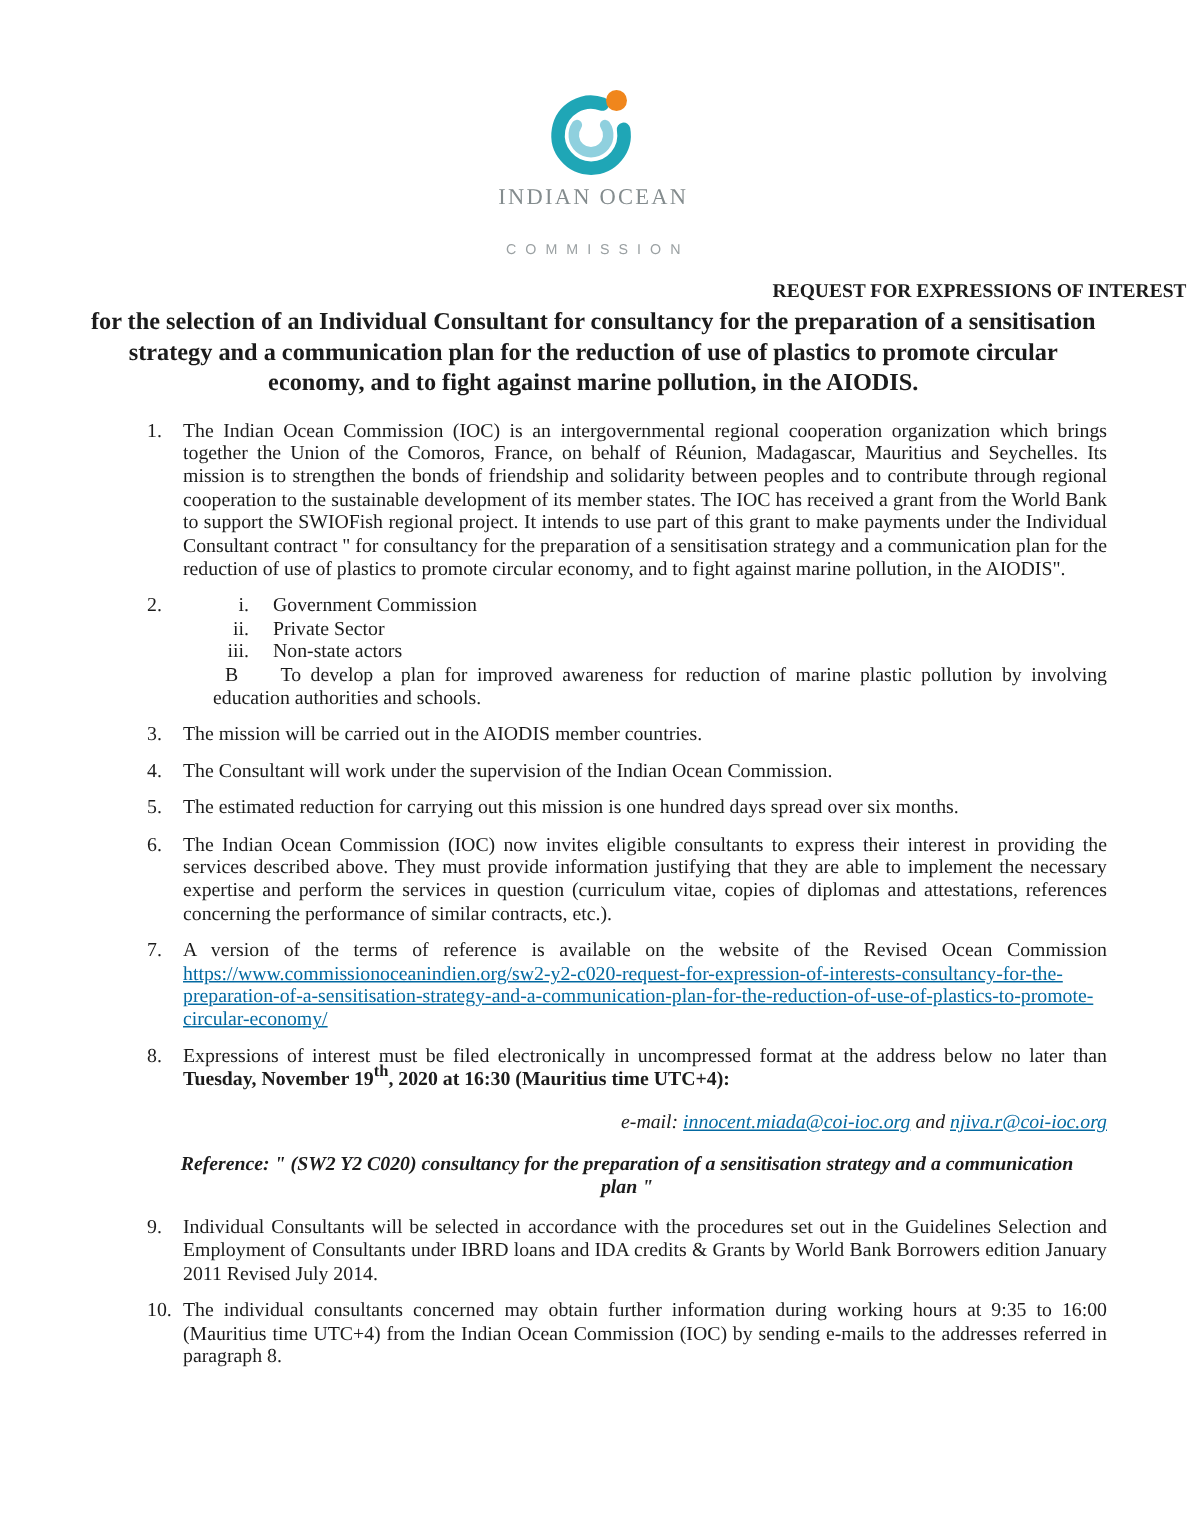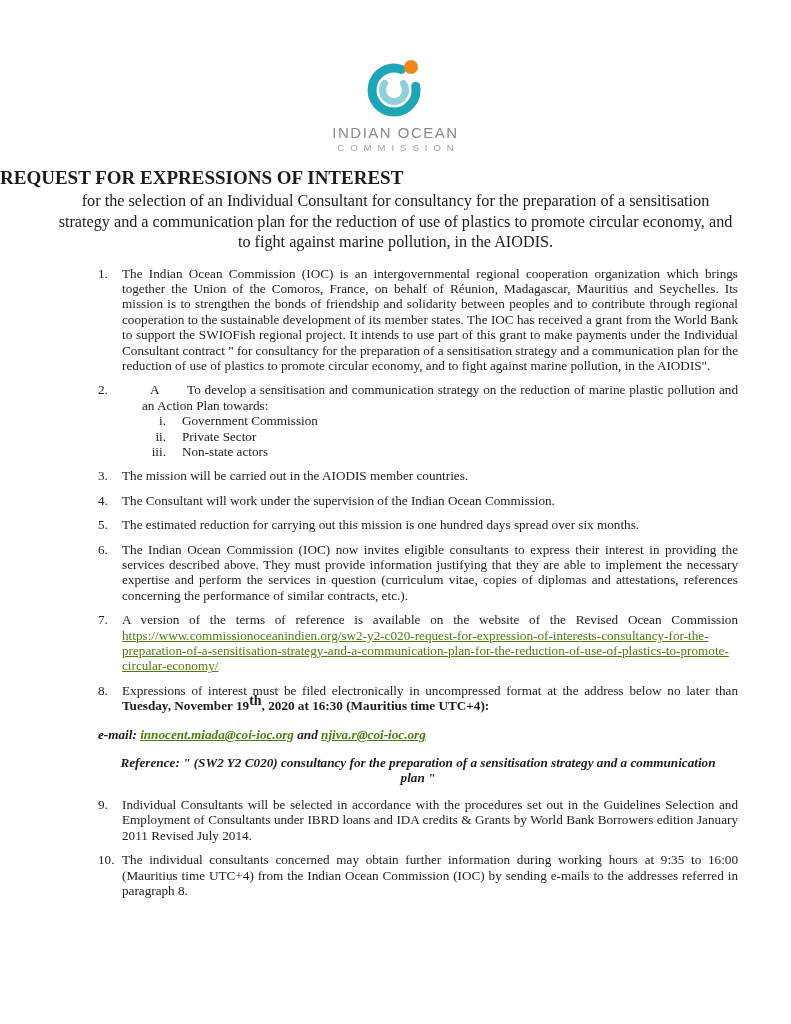--- a/index.html
+++ b/index.html
@@ -7,54 +7,54 @@
   .page {
     width: 791px; height: 1024px; margin: 0 auto; background: #ffffff;
     font-family: "Liberation Serif", "DejaVu Serif", serif;
     color: #1c1c1c; position: relative; overflow: hidden;
   }
 
   
   .logo-block { padding-top: 56px; text-align: center; }
   .logo-mark { display: block; margin: 0 auto; }
   .logo-name {
-    font-family: Liberation Sans, sans-serif; font-size: 15px;
+    font-family: Liberation Serif, serif; font-size: 15px;
     letter-spacing: 1.5px; color: #848c8e; margin-top: 2px;
   }
   .logo-sub {
     font-family: "Liberation Sans", sans-serif; font-size: 9.5px;
-    letter-spacing: 6px; color: #9ba1a3; margin-top: 1px; padding-left: 6px;
+    letter-spacing: 6px; color: #9ba1a3; margin-top: 20px; padding-left: 6px;
   }
 
   
-  .doc-title { font-size: 19px; font-weight: bold; text-align: left; margin: 14px 0 2px; }
+  .doc-title { font-size: 13px; font-weight: bold; text-align: right; margin: 14px 0 2px; }
   .doc-subtitle {
-    font-size: 16.2px; font-weight: normal; text-align: center;
+    font-size: 16.2px; font-weight: bold; text-align: center;
     line-height: 20.5px; margin: 0 58px;
   }
 
   
   .content { margin: 13px 53px 0 98px; font-size: 13.2px; line-height: 15.4px; }
   .item { display: flex; margin-bottom: 9px; }
   .num { flex: 0 0 24px; width: 24px; }
   .body { flex: 1 1 auto; text-align: justify; }
 
   .subpara { margin-left: 20px; text-align: justify; }
   .sub-label { display: inline-block; width: 45px; padding-left: 8px; }
   .roman-row { margin-left: 20px; display: flex; }
   .roman-label { flex: 0 0 24px; width: 24px; text-align: right; margin-right: 16px; }
 
-  .doclink { color: #4d7c0f; text-decoration: underline; cursor: pointer; }
+  .doclink { color: #0369a1; text-decoration: underline; cursor: pointer; }
   .link-wrap { overflow-wrap: break-word; word-break: break-word; }
 
   .bold { font-weight: bold; }
-  sup { font-size: 14px; line-height: 0; }
+  sup { font-size: 11px; line-height: 0; }
 
   .email-line {
-    text-align: left; font-style: italic; font-weight: bold;
+    text-align: right; font-style: italic; font-weight: normal;
     margin: 13px 0 13px;
   }
   .reference-line {
     text-align: center; font-style: italic; font-weight: bold;
     margin: 0 22px 11px;
   }
 </style>
 </head>
 <body>
 
@@ -76,34 +76,34 @@
   <div class="content">
 
     <div class="item">
       <div class="num">1.</div>
       <div class="body">The Indian Ocean Commission (IOC) is an intergovernmental regional cooperation organization which brings together the Union of the Comoros, France, on behalf of Réunion, Madagascar, Mauritius and Seychelles. Its mission is to strengthen the bonds of friendship and solidarity between peoples and to contribute through regional cooperation to the sustainable development of its member states. The IOC has received a grant from the World Bank to support the SWIOFish regional project. It intends to use part of this grant to make payments under the Individual Consultant contract " for consultancy for the preparation of a sensitisation strategy and a communication plan for the reduction of use of plastics to promote circular economy, and to fight against marine pollution, in the AIODIS".</div>
     </div>
 
     <div class="item">
       <div class="num">2.</div>
       <div class="body">
-        <div class="subpara">
-          <span class="sub-label">A</span><span>To develop a sensitisation and communication strategy on the reduction of marine plastic pollution and an Action Plan towards:</span>
-        </div>
         <div class="roman-row">
           <span class="roman-label">i.</span>
           <span>Government Commission</span>
         </div>
         <div class="roman-row">
           <span class="roman-label">ii.</span>
           <span>Private Sector</span>
         </div>
         <div class="roman-row">
           <span class="roman-label">iii.</span>
           <span>Non-state actors</span>
+        </div>
+        <div class="subpara">
+          <span class="sub-label">B</span><span>To develop a plan for improved awareness for reduction of marine plastic pollution by involving education authorities and schools.</span>
         </div>
       </div>
     </div>
 
     <div class="item">
       <div class="num">3.</div>
       <div class="body">The mission will be carried out in the AIODIS member countries.</div>
     </div>
 
     <div class="item">

